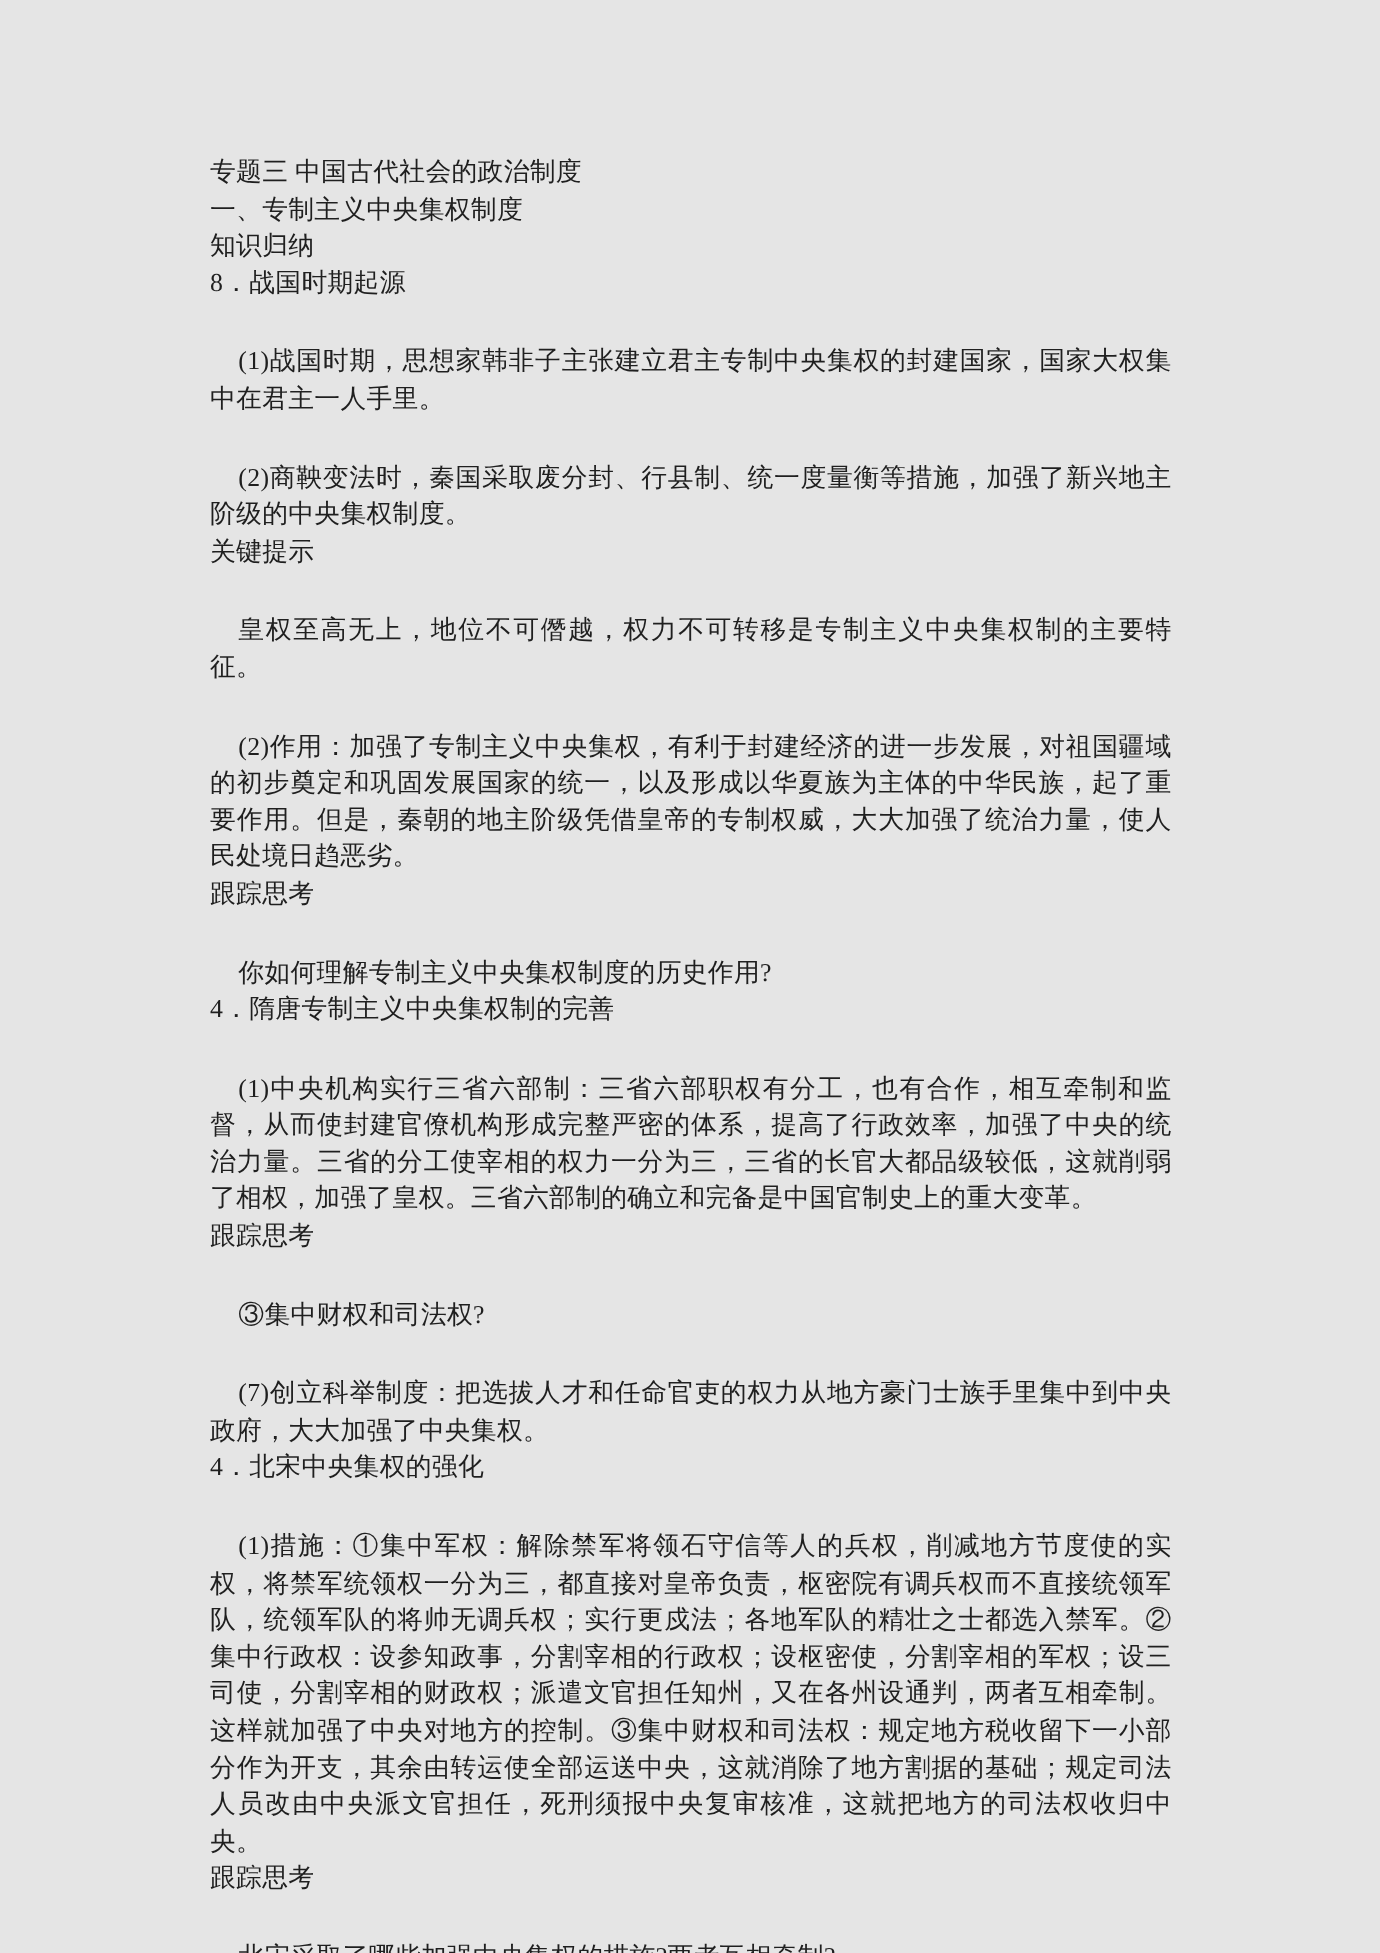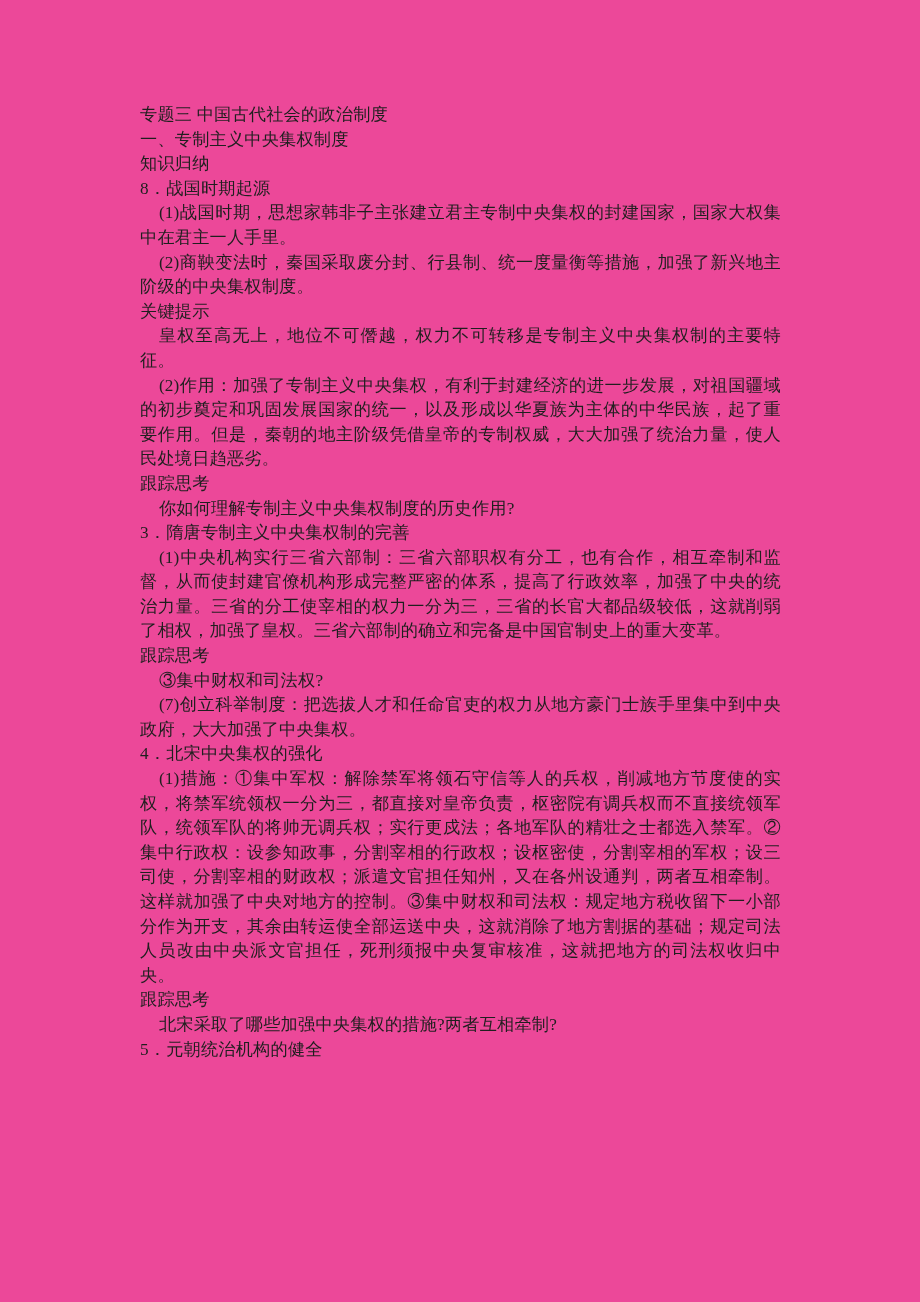--- a/index.html
+++ b/index.html
@@ -4,61 +4,62 @@
 <style>
   html, body {
     margin: 0;
     padding: 0;
     background: #ffffff;
   }
   .page {
     position: relative;
     width: 920px;
     height: 1302px;
-    background: #ec4899;
+    background: #e5e5e5;
     overflow: hidden;
   }
   .doc-body {
     position: absolute;
     left: 140px;
     top: 103px;
     width: 641px;
     font-family: "Liberation Serif", "DejaVu Serif", serif;
     font-size: 17.2px;
     line-height: 24.6px;
     color: #1f1f1f;
     text-align: justify;
     letter-spacing: 0.2px;
   }
   .doc-body p {
     margin: 0;
     padding: 0;
   }
   .doc-body p.indent {
     text-indent: 1.1em;
+    margin-top: 28px;
   }
 </style>
 </head>
 <body>
 
 <div class="page">
   <div class="doc-body">
 
   <p>专题三 中国古代社会的政治制度</p>
       <p>一、专制主义中央集权制度</p>
       <p>知识归纳</p>
       <p>8．战国时期起源</p>
       <p class="indent">(1)战国时期，思想家韩非子主张建立君主专制中央集权的封建国家，国家大权集中在君主一人手里。</p>
       <p class="indent">(2)商鞅变法时，秦国采取废分封、行县制、统一度量衡等措施，加强了新兴地主阶级的中央集权制度。</p>
       <p>关键提示</p>
       <p class="indent">皇权至高无上，地位不可僭越，权力不可转移是专制主义中央集权制的主要特征。</p>
       <p class="indent">(2)作用：加强了专制主义中央集权，有利于封建经济的进一步发展，对祖国疆域的初步奠定和巩固发展国家的统一，以及形成以华夏族为主体的中华民族，起了重要作用。但是，秦朝的地主阶级凭借皇帝的专制权威，大大加强了统治力量，使人民处境日趋恶劣。</p>
       <p>跟踪思考</p>
       <p class="indent">你如何理解专制主义中央集权制度的历史作用?</p>
-      <p>3．隋唐专制主义中央集权制的完善</p>
+      <p>4．隋唐专制主义中央集权制的完善</p>
       <p class="indent">(1)中央机构实行三省六部制：三省六部职权有分工，也有合作，相互牵制和监督，从而使封建官僚机构形成完整严密的体系，提高了行政效率，加强了中央的统治力量。三省的分工使宰相的权力一分为三，三省的长官大都品级较低，这就削弱了相权，加强了皇权。三省六部制的确立和完备是中国官制史上的重大变革。</p>
       <p>跟踪思考</p>
       <p class="indent">③集中财权和司法权?</p>
       <p class="indent">(7)创立科举制度：把选拔人才和任命官吏的权力从地方豪门士族手里集中到中央政府，大大加强了中央集权。</p>
       <p>4．北宋中央集权的强化</p>
       <p class="indent">(1)措施：①集中军权：解除禁军将领石守信等人的兵权，削减地方节度使的实权，将禁军统领权一分为三，都直接对皇帝负责，枢密院有调兵权而不直接统领军队，统领军队的将帅无调兵权；实行更戍法；各地军队的精壮之士都选入禁军。②集中行政权：设参知政事，分割宰相的行政权；设枢密使，分割宰相的军权；设三司使，分割宰相的财政权；派遣文官担任知州，又在各州设通判，两者互相牵制。这样就加强了中央对地方的控制。③集中财权和司法权：规定地方税收留下一小部分作为开支，其余由转运使全部运送中央，这就消除了地方割据的基础；规定司法人员改由中央派文官担任，死刑须报中央复审核准，这就把地方的司法权收归中央。</p>
       <p>跟踪思考</p>
       <p class="indent">北宋采取了哪些加强中央集权的措施?两者互相牵制?</p>
       <p>5．元朝统治机构的健全</p>
     </div>

